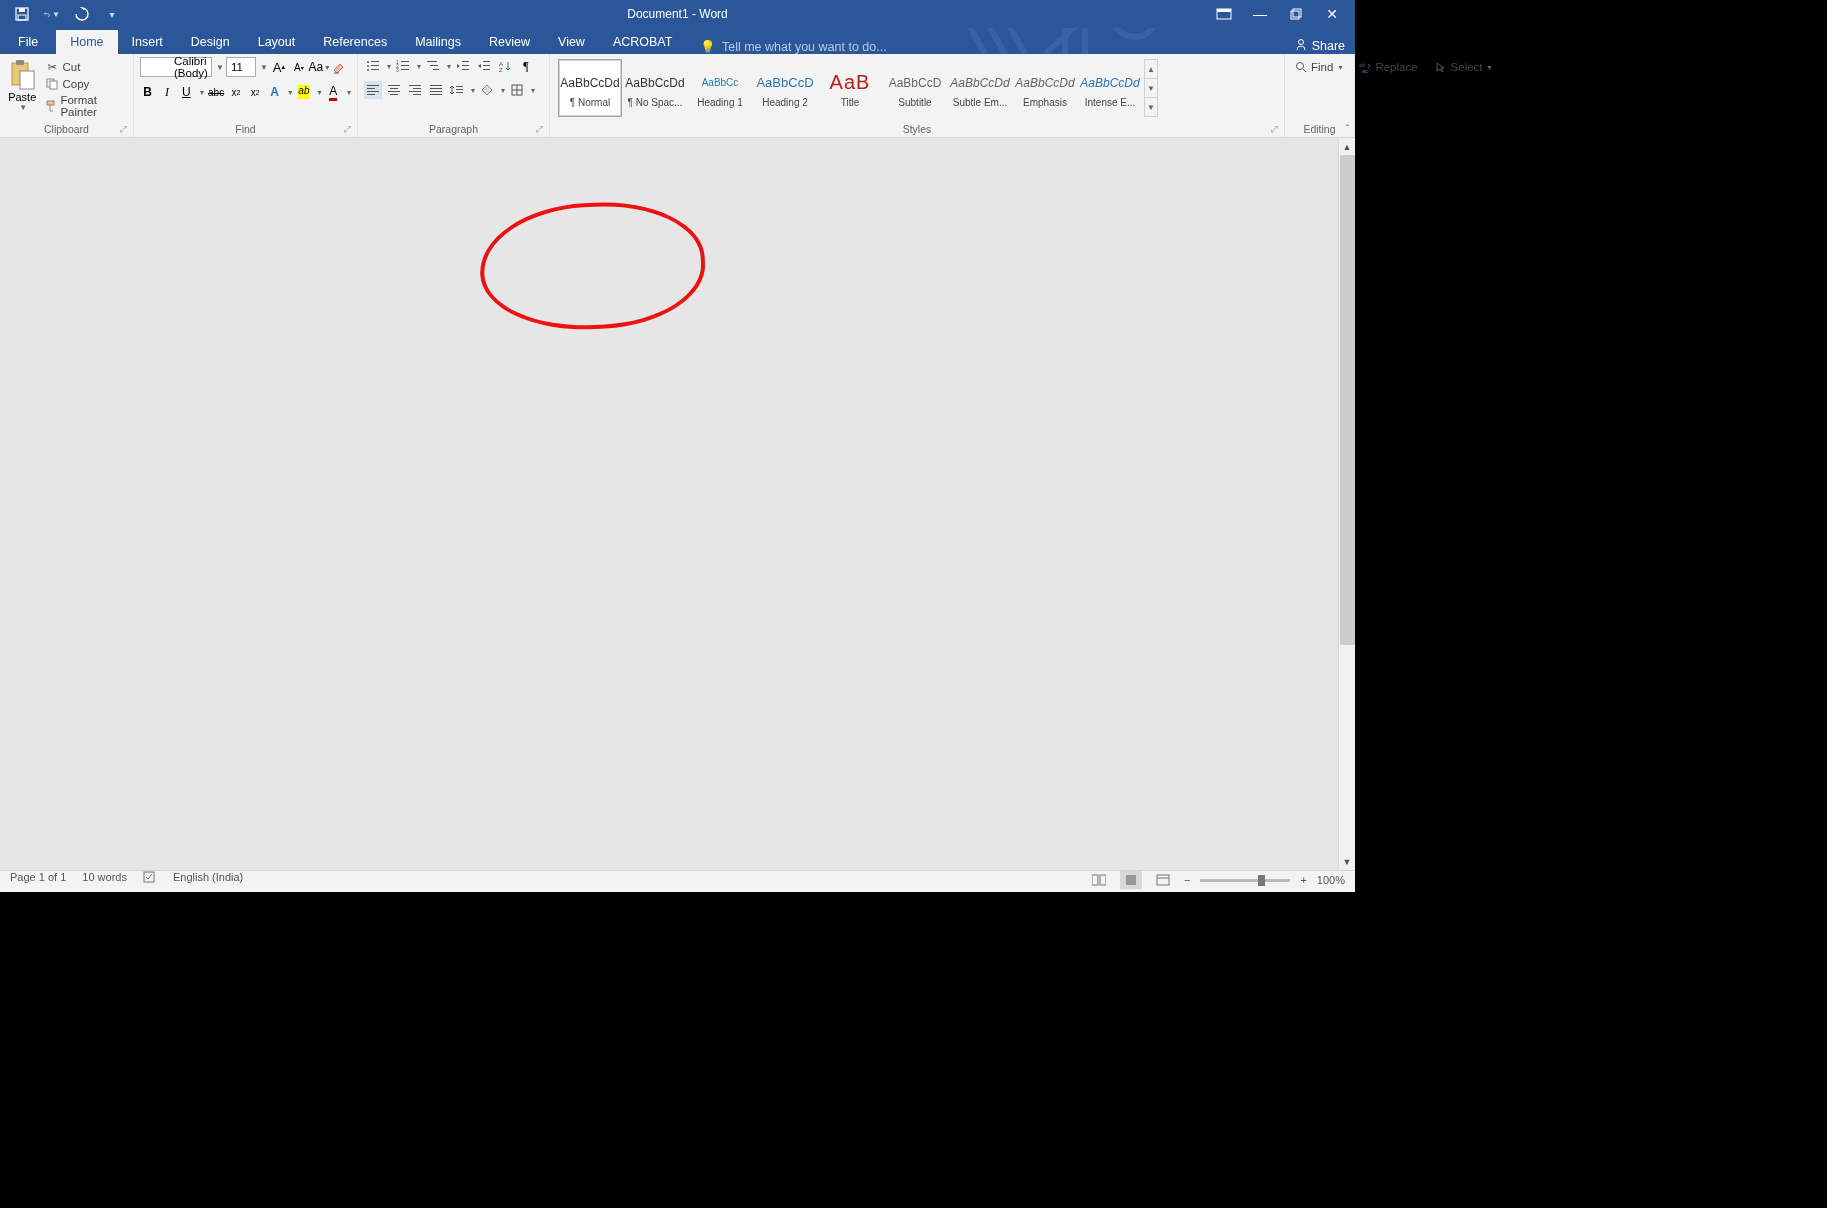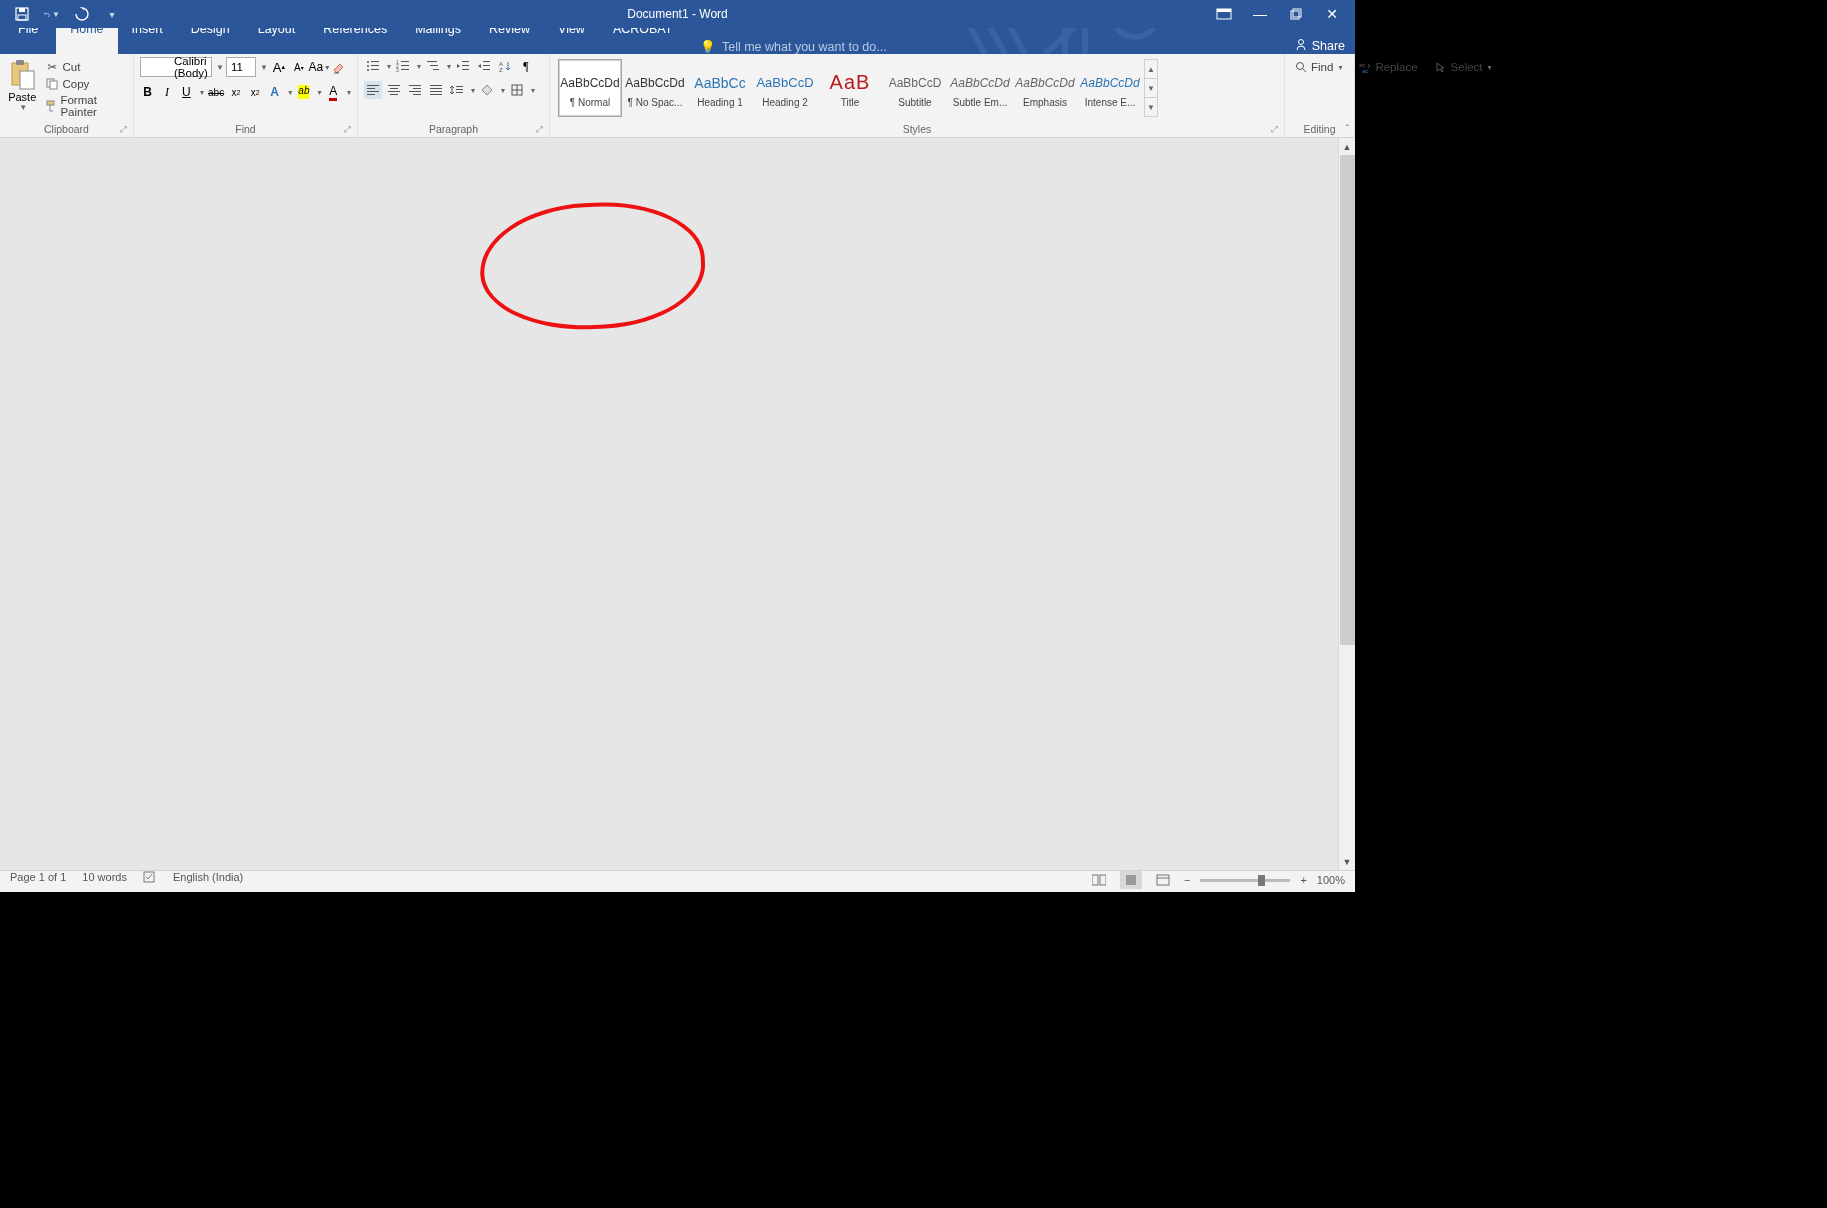--- a/index.html
+++ b/index.html
@@ -9,21 +9,21 @@
 
 .titlebar { height: 28px; background: #2b579a; display: flex; align-items: center; color: #fff; font-size: 12px; position: relative; }
 .titlebar .qat { display: flex; align-items: center; gap: 14px; padding-left: 14px; }
 .titlebar .qat .ic { width: 16px; height: 16px; display: flex; align-items: center; justify-content: center; cursor: pointer; }
 .titlebar .title { position: absolute; left: 50%; transform: translateX(-50%); font-size: 12px; }
 .titlebar .winbtns { position: absolute; right: 0; display: flex; align-items: center; gap: 18px; padding-right: 14px; }
 .titlebar .winbtns .ic { width: 18px; height: 18px; display: flex; align-items: center; justify-content: center; cursor: pointer; font-size: 14px; }
 
 
 .tabstrip { height: 26px; background: #2b579a; display: flex; align-items: flex-end; color: #fff; font-size: 12.5px; }
-.tabstrip .tab { padding: 5px 14px 18px 14px; cursor: pointer; }
+.tabstrip .tab { padding: 5px 14px 5px 14px; cursor: pointer; }
 .tabstrip .tab.file { padding-left: 18px; padding-right: 18px; }
 .tabstrip .tab.active { background: #f3f3f3; color: #2b579a; }
 .tabstrip .tell { display: flex; align-items: center; color: #b9c9e2; padding-left: 14px; gap: 6px; }
 .tabstrip .share { position: absolute; right: 10px; display: flex; align-items: center; gap: 4px; cursor: pointer; }
 
 
 .ribbon { height: 84px; background: #f3f3f3; border-bottom: 1px solid #d4d4d4; display: flex; position: relative; }
 .group { border-right: 1px solid #e1e1e1; padding: 3px 6px 0 6px; display: flex; flex-direction: column; justify-content: space-between; }
 .group .rows { display: flex; flex-direction: column; gap: 2px; }
 .group .label { font-size: 10.5px; color: #666; text-align: center; padding-bottom: 2px; position: relative; }
@@ -48,21 +48,21 @@
 
 
 .paragrp .row { display: flex; align-items: center; gap: 3px; }
 
 
 .stylesgrp { flex: 1; display: flex; }
 .gallery { display: flex; gap: 1px; padding: 2px 2px 0 2px; }
 .styleitem { width: 64px; height: 58px; border: 1px solid transparent; display: flex; flex-direction: column; align-items: center; justify-content: center; cursor: pointer; }
 .styleitem.sel { border: 1px solid #a5a5a5; background: #fff; box-shadow: inset 0 0 0 1px #d0d0d0; }
 .styleitem .prev { font-size: 12px; color: #333; height: 28px; display: flex; align-items: center; }
-.styleitem .prev.h1 { font-size: 14px; color: #2e74b5; }
+.styleitem .prev.h1 { font-size: 10px; color: #2e74b5; }
 .styleitem .prev.h2 { font-size: 13px; color: #2e74b5; }
 .styleitem .prev.title { font-size: 20px; color: #b91c1c; letter-spacing: 1px; }
 .styleitem .prev.subt { color: #666; }
 .styleitem .prev.emph { font-style: italic; color: #666; }
 .styleitem .prev.iemph { font-style: italic; color: #2e74b5; }
 .styleitem .nm { font-size: 10px; color: #444; white-space: nowrap; overflow: hidden; text-overflow: ellipsis; max-width: 60px; }
 .gallnav { width: 14px; display: flex; flex-direction: column; border: 1px solid #d0d0d0; margin-top: 2px; height: 58px; }
 .gallnav div { flex: 1; display: flex; align-items: center; justify-content: center; font-size: 8px; color: #666; border-bottom: 1px solid #d0d0d0; cursor: pointer; }
 
 

